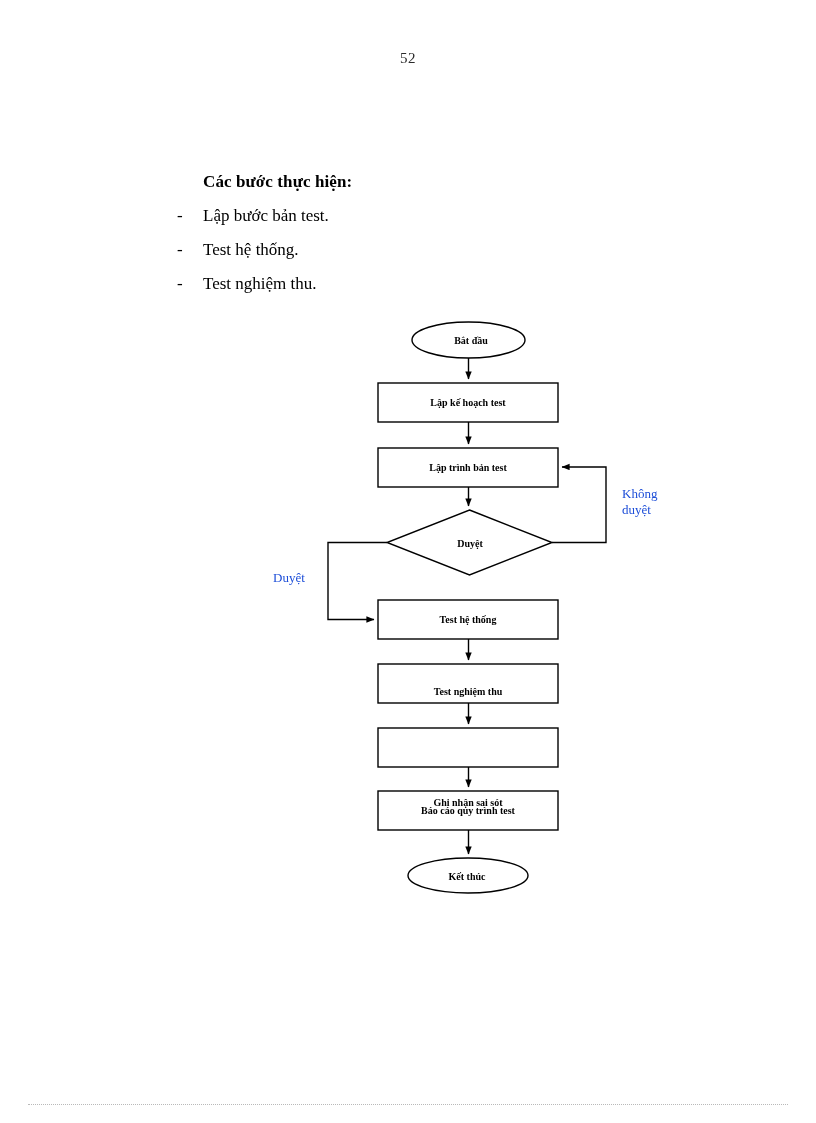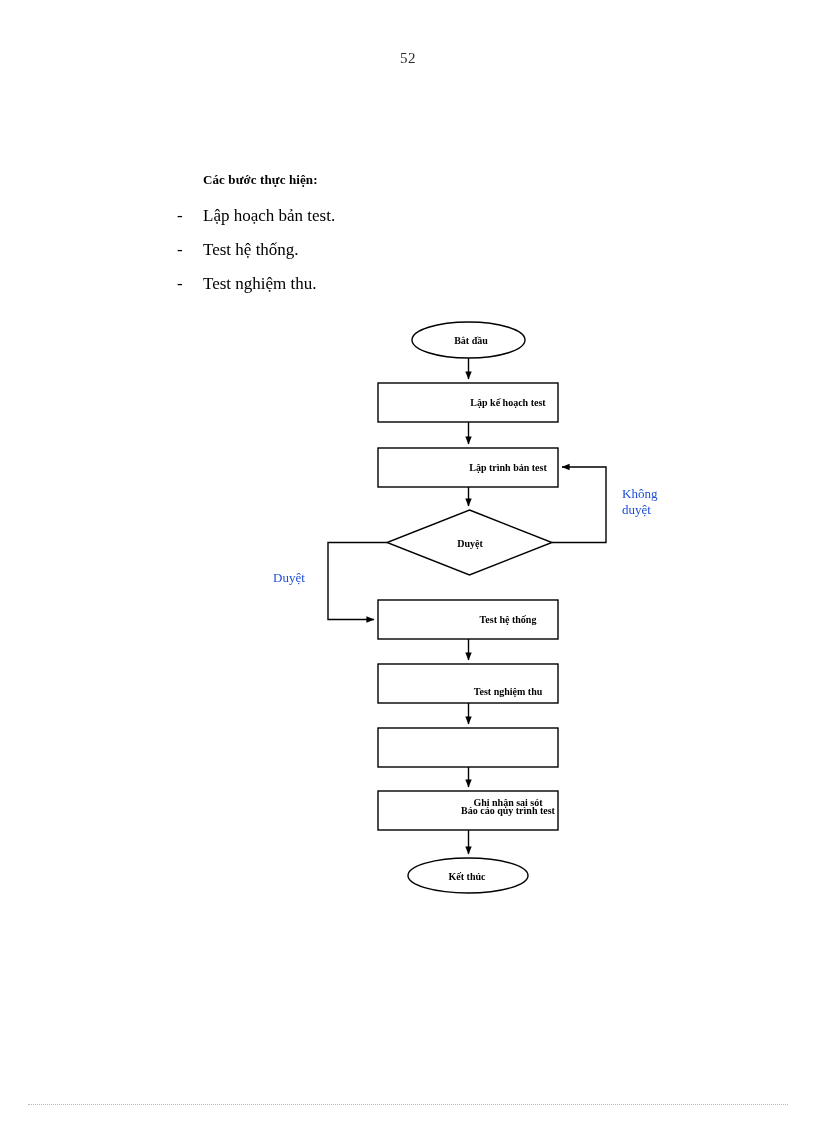--- a/index.html
+++ b/index.html
@@ -30,21 +30,21 @@
     font-size: 15px;
     letter-spacing: 0.5px;
     color: #2a2a2a;
   }
 
   
   #steps-heading {
     position: absolute;
     left: 203px;
     top: 172px;
-    font-size: 13px;
+    font-size: 17px;
     font-weight: bold;
     letter-spacing: 0.1px;
     white-space: nowrap;
   }
   .bullet-row {
     position: absolute;
     left: 177px;
     font-size: 17px;
     white-space: nowrap;
   }
@@ -81,21 +81,21 @@
     position: absolute;
     font-family: "Liberation Serif", "DejaVu Serif", serif;
     font-size: 13px;
     font-weight: normal;
     color: #1d4ed8;
     line-height: 1.25;
     white-space: pre-line;
   }
 
   
-  .proc-box-label { width: 180px; height: 39px; padding-left: 40px; }
+  .proc-box-label { width: 180px; height: 39px; }
   .term-label { width: 118px; height: 36px; }
   .dec-label  { width: 166px; height: 66px; }
 
   
   #footer-rule {
     position: absolute;
     left: 28px;
     top: 1104px;
     width: 760px;
     height: 0;
@@ -105,21 +105,21 @@
 </head>
 <body>
 
 <div id="page">
 
   <div id="page-number">52</div>
 
   <div id="steps-heading">Các bước thực hiện:</div>
 
   <div class="bullet-row" id="bullet-0">
-    <span class="dash">-</span><span>Lập hoạch bản test.</span>
+    <span class="dash">-</span><span>Lập bước bản test.</span>
   </div>
   <div class="bullet-row" id="bullet-1">
     <span class="dash">-</span><span>Test hệ thống.</span>
   </div>
   <div class="bullet-row" id="bullet-2">
     <span class="dash">-</span><span>Test nghiệm thu.</span>
   </div>
 
   <svg id="flowchart" viewBox="0 0 816 1123">
     <defs>

